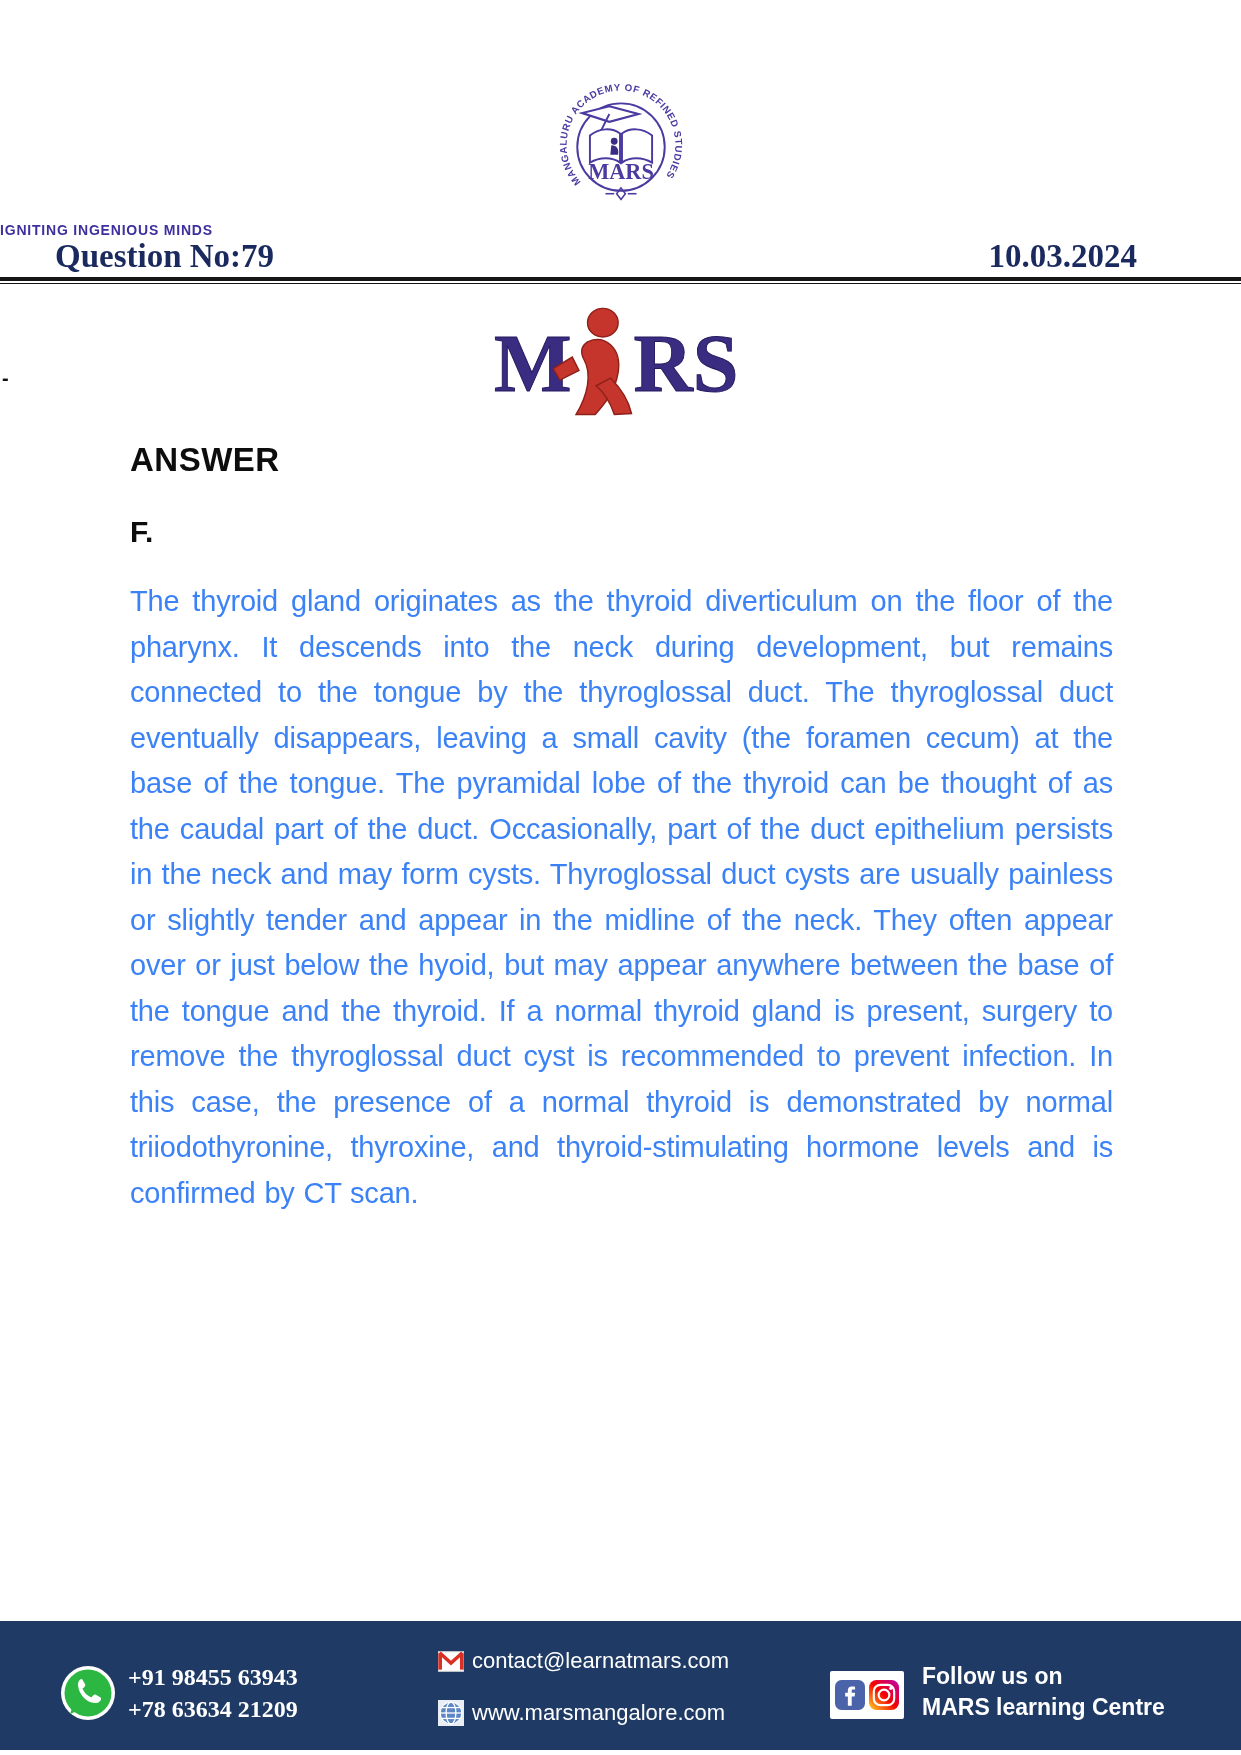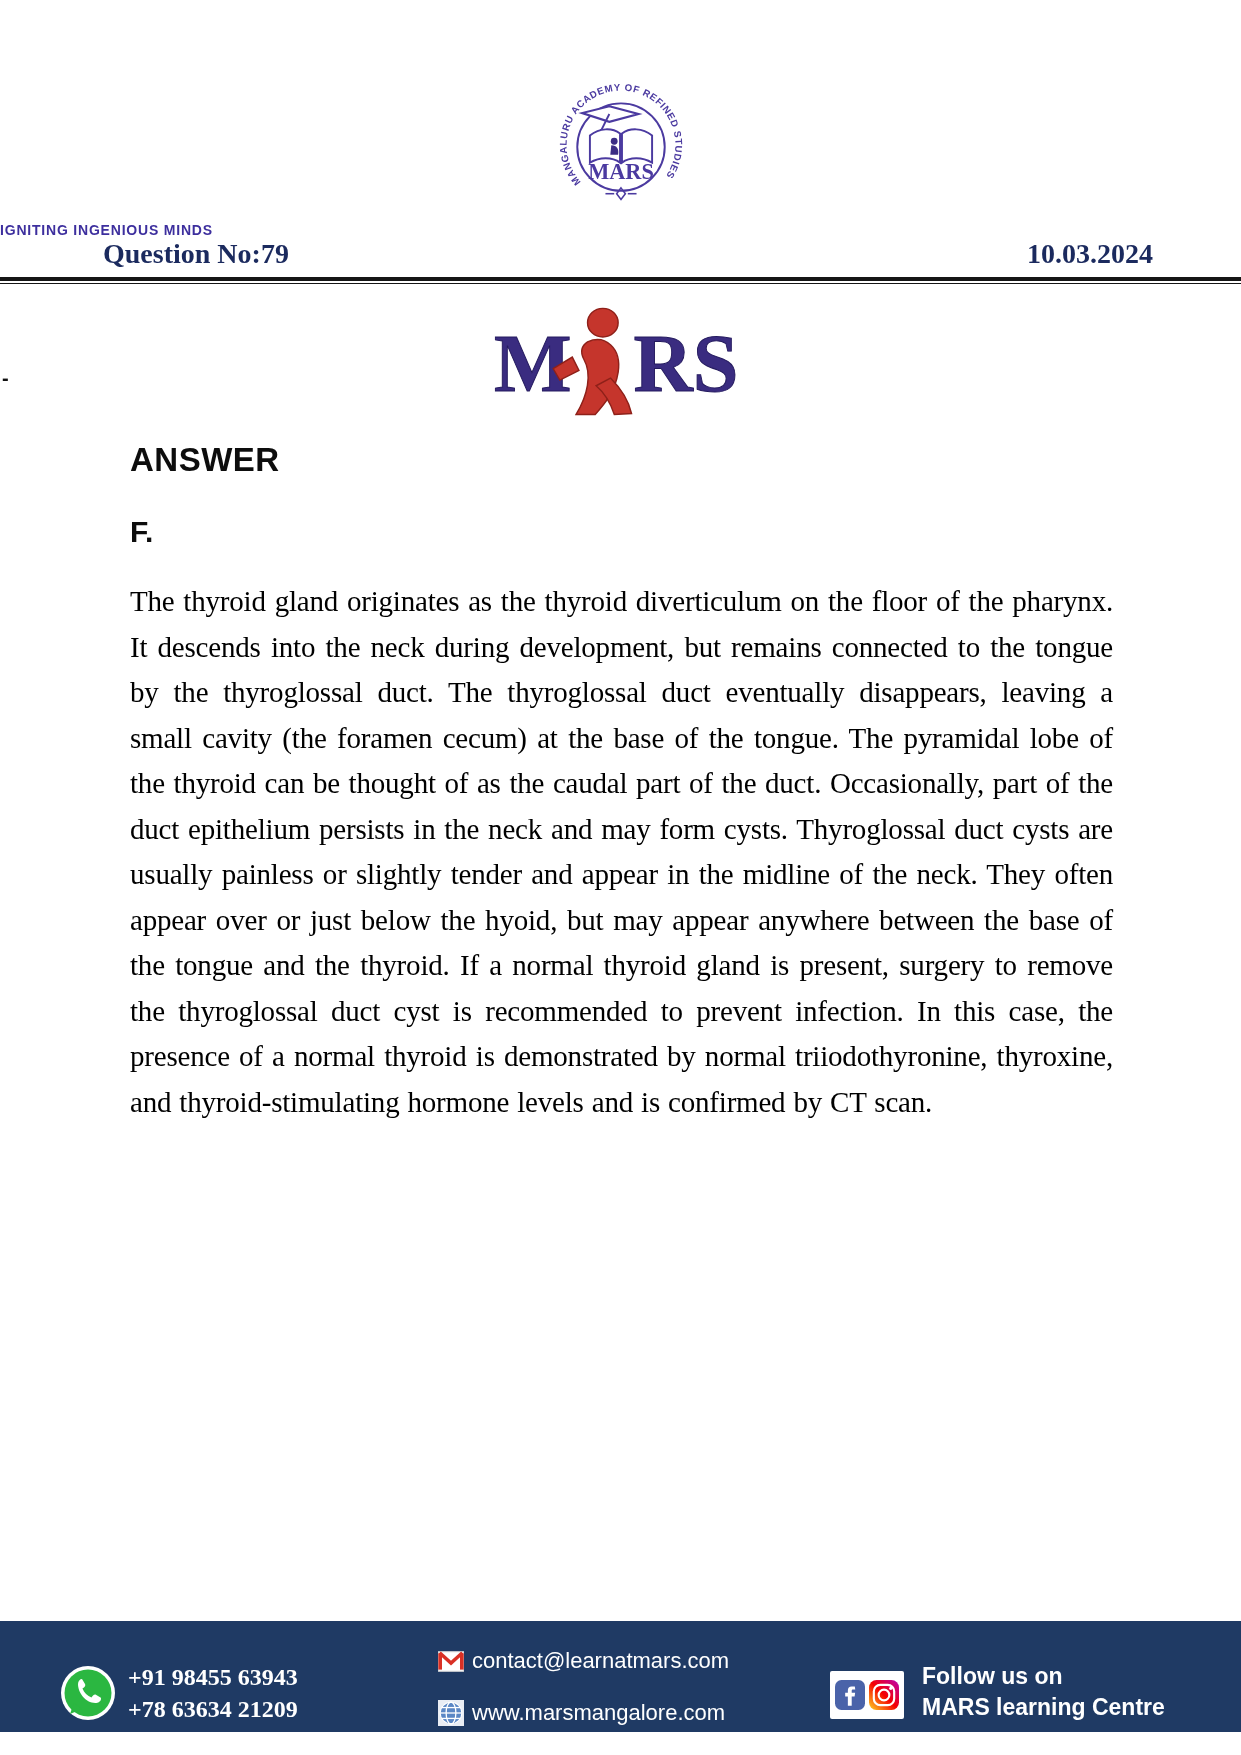--- a/index.html
+++ b/index.html
@@ -8,41 +8,41 @@
     font-family:"Liberation Sans",sans-serif;overflow:hidden;
   }
   
   .academy-logo{position:absolute;top:84px;left:50%;transform:translateX(-50%);width:136px;height:132px;}
   .tagline{
     position:absolute;top:222px;left:0;width:100%;text-align:left;
     font-size:14px;font-weight:bold;color:#3d2f9e;letter-spacing:0.8px;
   }
   
   .header-row{
-    position:absolute;top:238px;left:55px;right:88px;
+    position:absolute;top:238px;left:55px;right:104px;
     display:flex;justify-content:space-between;align-items:baseline;
-    font-family:"Liberation Serif",serif;font-weight:bold;font-size:28px;color:#1b2a5e;margin-left:48px;
+    font-family:"Liberation Serif",serif;font-weight:bold;font-size:33px;color:#1b2a5e;
   }
   .double-rule{
     position:absolute;top:277px;left:0;width:100%;height:7px;
     border-top:4px solid #161616;border-bottom:1px solid #161616;box-sizing:border-box;
   }
   .margin-dash{position:absolute;left:2px;top:368px;font-size:20px;font-weight:bold;color:#111;line-height:1;}
   
   .brand-logo{position:absolute;top:300px;left:50%;transform:translateX(-50%);width:258px;height:118px;}
   
   .content{position:absolute;top:441px;left:130px;width:983px;color:#121212;}
   .answer-heading{font-size:33px;font-weight:800;letter-spacing:0.5px;margin:0 0 36px 0;color:#0d0d0d;}
   .option-heading{display:flex;gap:24px;font-size:30px;font-weight:800;margin:0 0 30px 0;color:#0d0d0d;}
   .body-text{
     font-size:29px;line-height:45.5px;text-align:justify;margin:0;
-    letter-spacing:-0.2px;word-spacing:1px;color:#000000;font-family:Liberation Serif, serif;
+    letter-spacing:-0.2px;word-spacing:1px;color:#3b82f6;
   }
   
-  .footer{position:absolute;left:0;right:0;top:1621px;height:111px;background:#1f3a64;color:#ffffff;}
+  .footer{position:absolute;left:0;right:0;top:1621px;height:129px;background:#1f3a64;color:#ffffff;}
   .whatsapp-icon{position:absolute;left:60px;top:44px;width:56px;height:56px;}
   .phones{
     position:absolute;left:128px;top:40px;
     font-family:"Liberation Serif",serif;font-weight:bold;font-size:24px;line-height:32px;
   }
   .contact-row{position:absolute;left:438px;display:flex;align-items:center;gap:8px;font-size:22px;}
   .contact-row.email{top:27px;}
   .contact-row.web{top:79px;}
   .contact-row svg{display:block;}
   .social-box{

